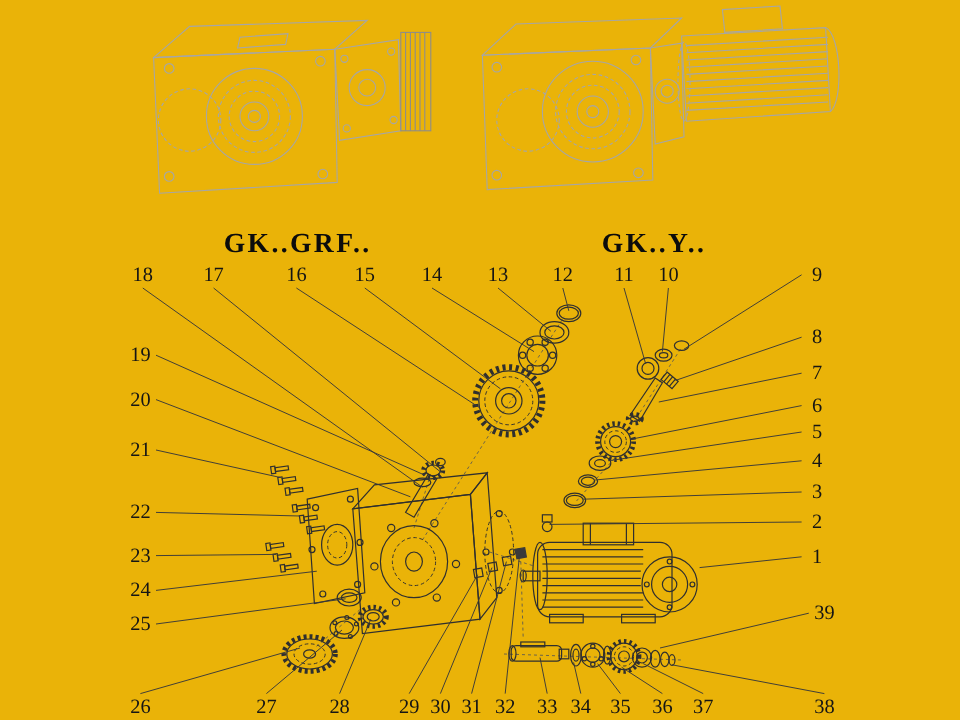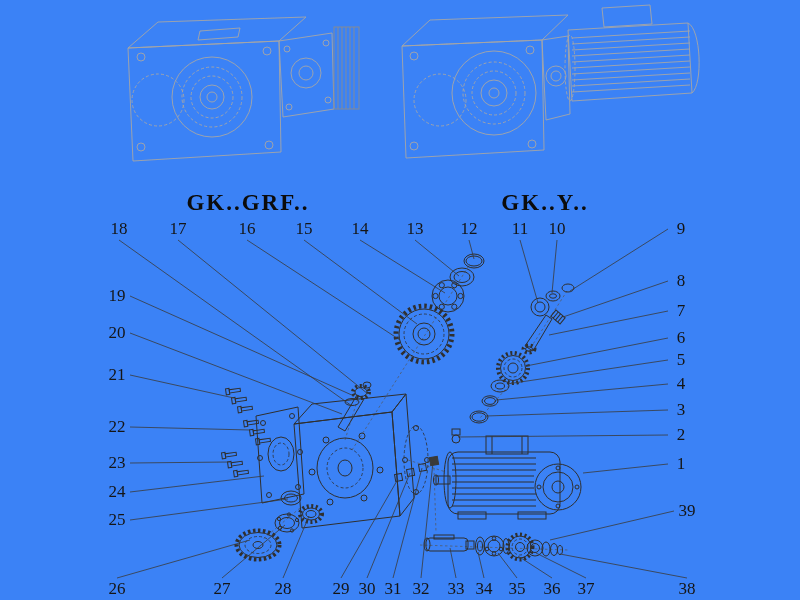--- a/index.html
+++ b/index.html
@@ -1,17 +1,17 @@
 <!DOCTYPE html>
 <html style="--ink: #2f2f2f; --ghost: #a6a6a6; --leader: #3a3a3a;"><head>
 <meta charset="utf-8">
 <style>
   :root { --ink:#2f2f2f; --ghost:#a6a6a6; --leader:#3a3a3a; }
   html,body { margin:0; padding:0; background:#fff; }
-  .stage { position:relative; width:800px; height:600px; background:#3b82f6; overflow:hidden;
+  .stage { position:relative; width:800px; height:600px; background:#eab308; overflow:hidden;
            font-family:"Liberation Serif", serif; }
   svg { position:absolute; left:0; top:0; }
   .ghost * { stroke:var(--ghost); fill:none; stroke-width:0.9; }
   .ghost .dash { stroke-dasharray:3 2.2; }
   .ghost .fins { stroke:#8c8c8c; }
   .ink * { stroke:var(--ink); fill:none; stroke-width:1; }
   .ink .dash { stroke-dasharray:3 2.2; stroke-width:0.8; }
   .ink .axis { stroke-dasharray:2.5 2.5; stroke-width:0.7; stroke:#555; }
   .ink .teeth   { stroke-width:5; stroke-dasharray:2.5 3; }
   .ink .teeth-e { stroke-width:4; stroke-dasharray:2.5 2.5; }

